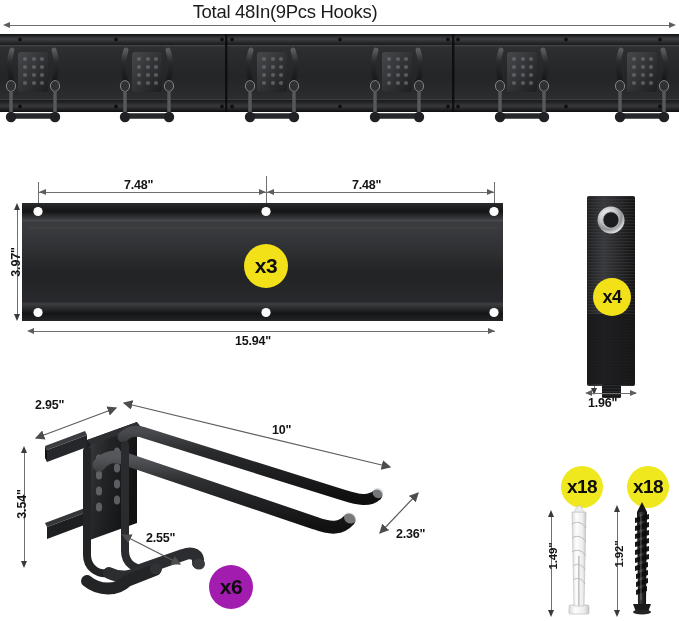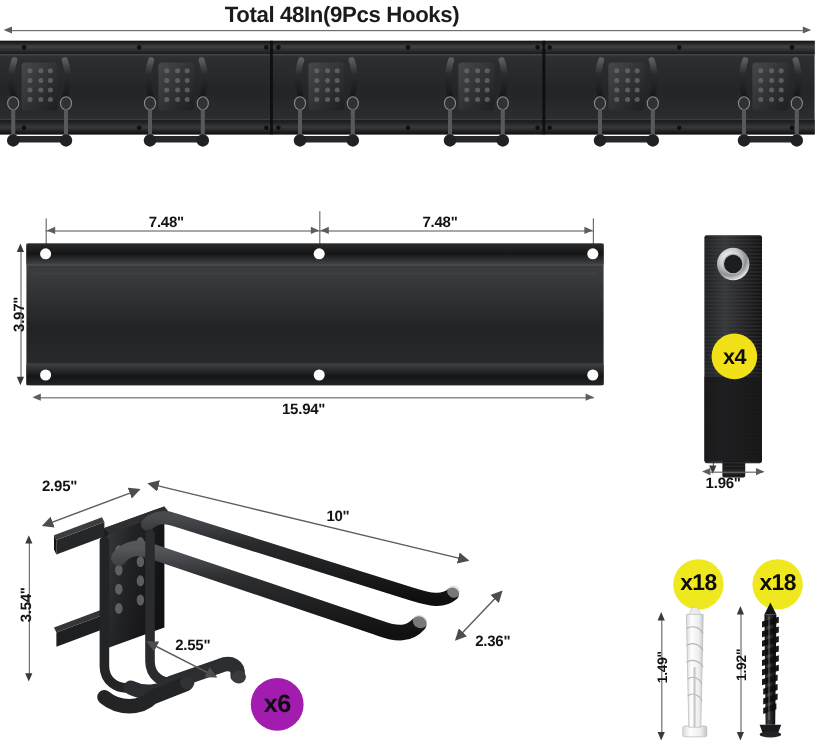--- a/index.html
+++ b/index.html
@@ -20,21 +20,21 @@
     inset: 0;
   }
   
   .title {
     position: absolute;
     left: 0;
     top: 1px;
     width: 570px;
     text-align: center;
     font-size: 18.5px;
-    font-weight: bold;
+    font-weight: normal;
     letter-spacing: -0.3px;
     color: #1b1b1b;
     font-family: "Liberation Sans", sans-serif;
   }
   .dim-label {
     position: absolute;
     font-size: 12.5px;
     font-weight: bold;
     color: #141414;
     white-space: nowrap;
@@ -391,20 +391,21 @@
         <circle cx="16" cy="8.5" r="4.6"></circle>
         <circle cx="244" cy="8.5" r="4.6"></circle>
         <circle cx="472" cy="8.5" r="4.6"></circle>
         <circle cx="16" cy="109.5" r="4.6"></circle>
         <circle cx="244" cy="109.5" r="4.6"></circle>
         <circle cx="472" cy="109.5" r="4.6"></circle>
       </g>
     </svg>
   </div>
 
+  <div class="badge" style="left:244px; top:244px; width:44px; height:44px; background:#F2E118; font-size:21px;">x3</div>
 
   <div>
     <div class="dimline h" style="left:30px; top:331px; width:465px;"></div>
     <div class="arrow left" style="left:27px;  top:327.5px;"></div>
     <div class="arrow right" style="left:488px; top:327.5px;"></div>
     <div class="dim-label" style="left:235px; top:334px;">15.94"</div>
   </div>
 
   <div>
     <div class="dimline v" style="left:594px; top:204px; height:185px;"></div>

